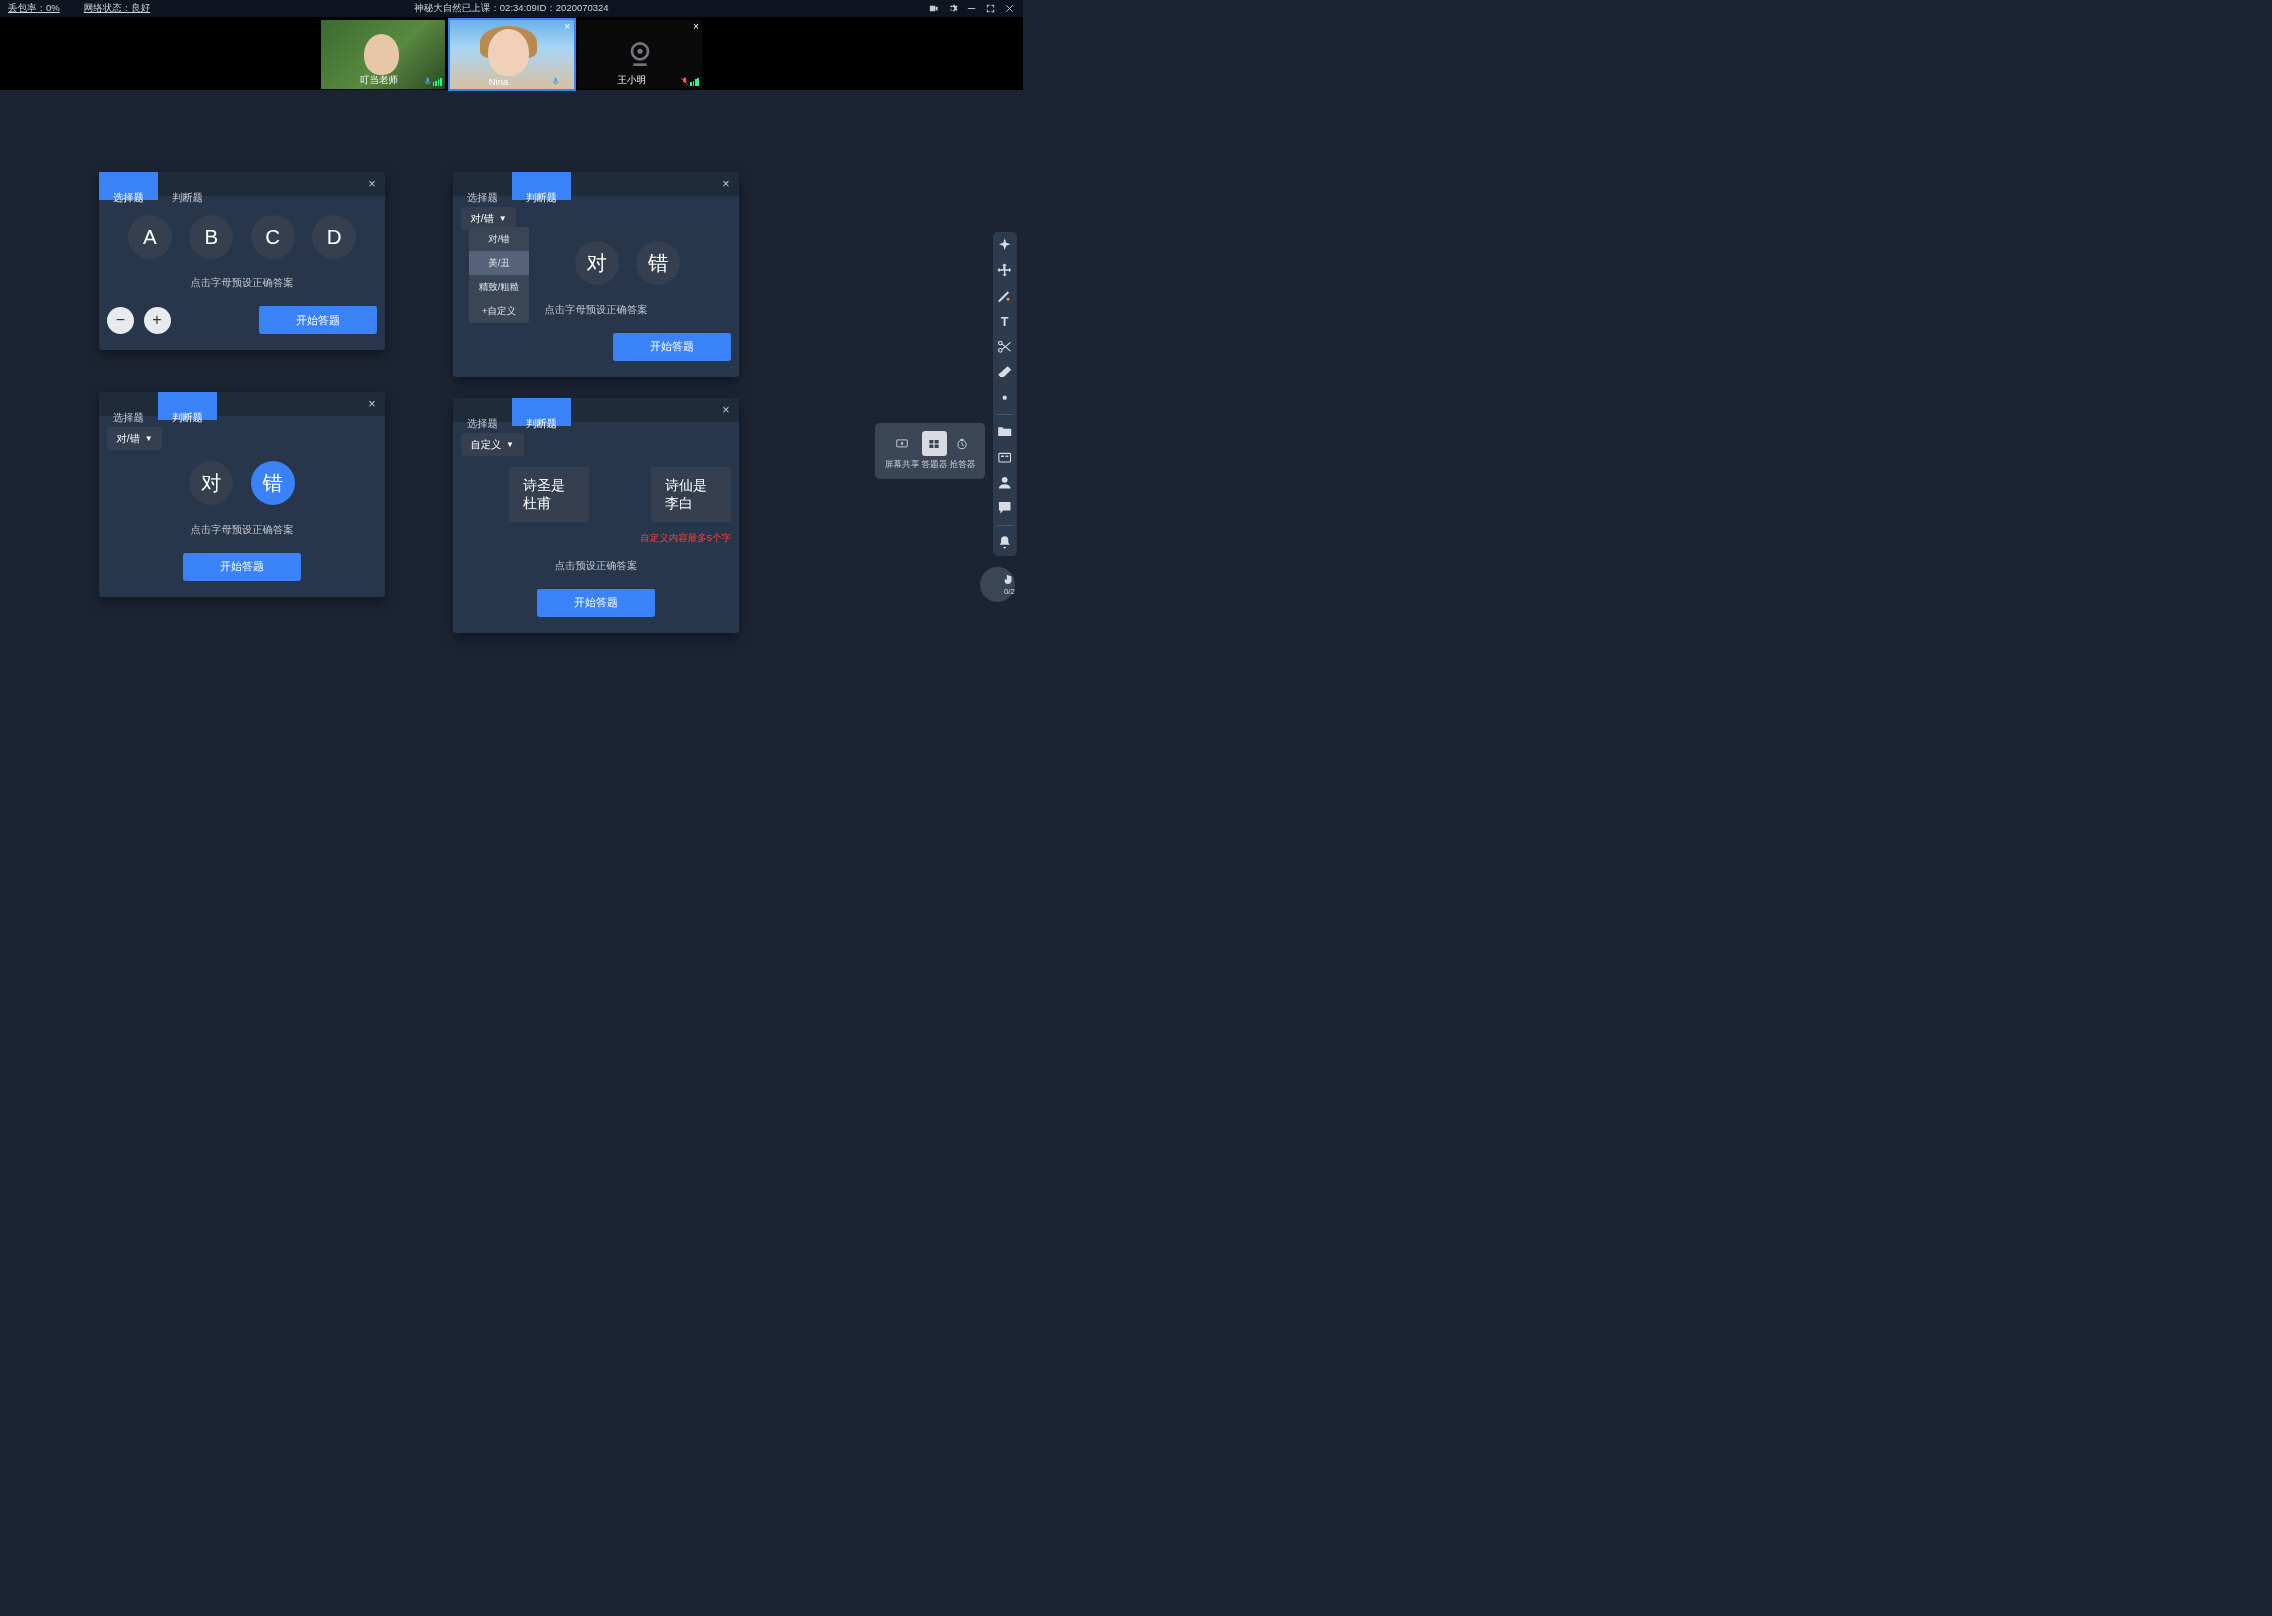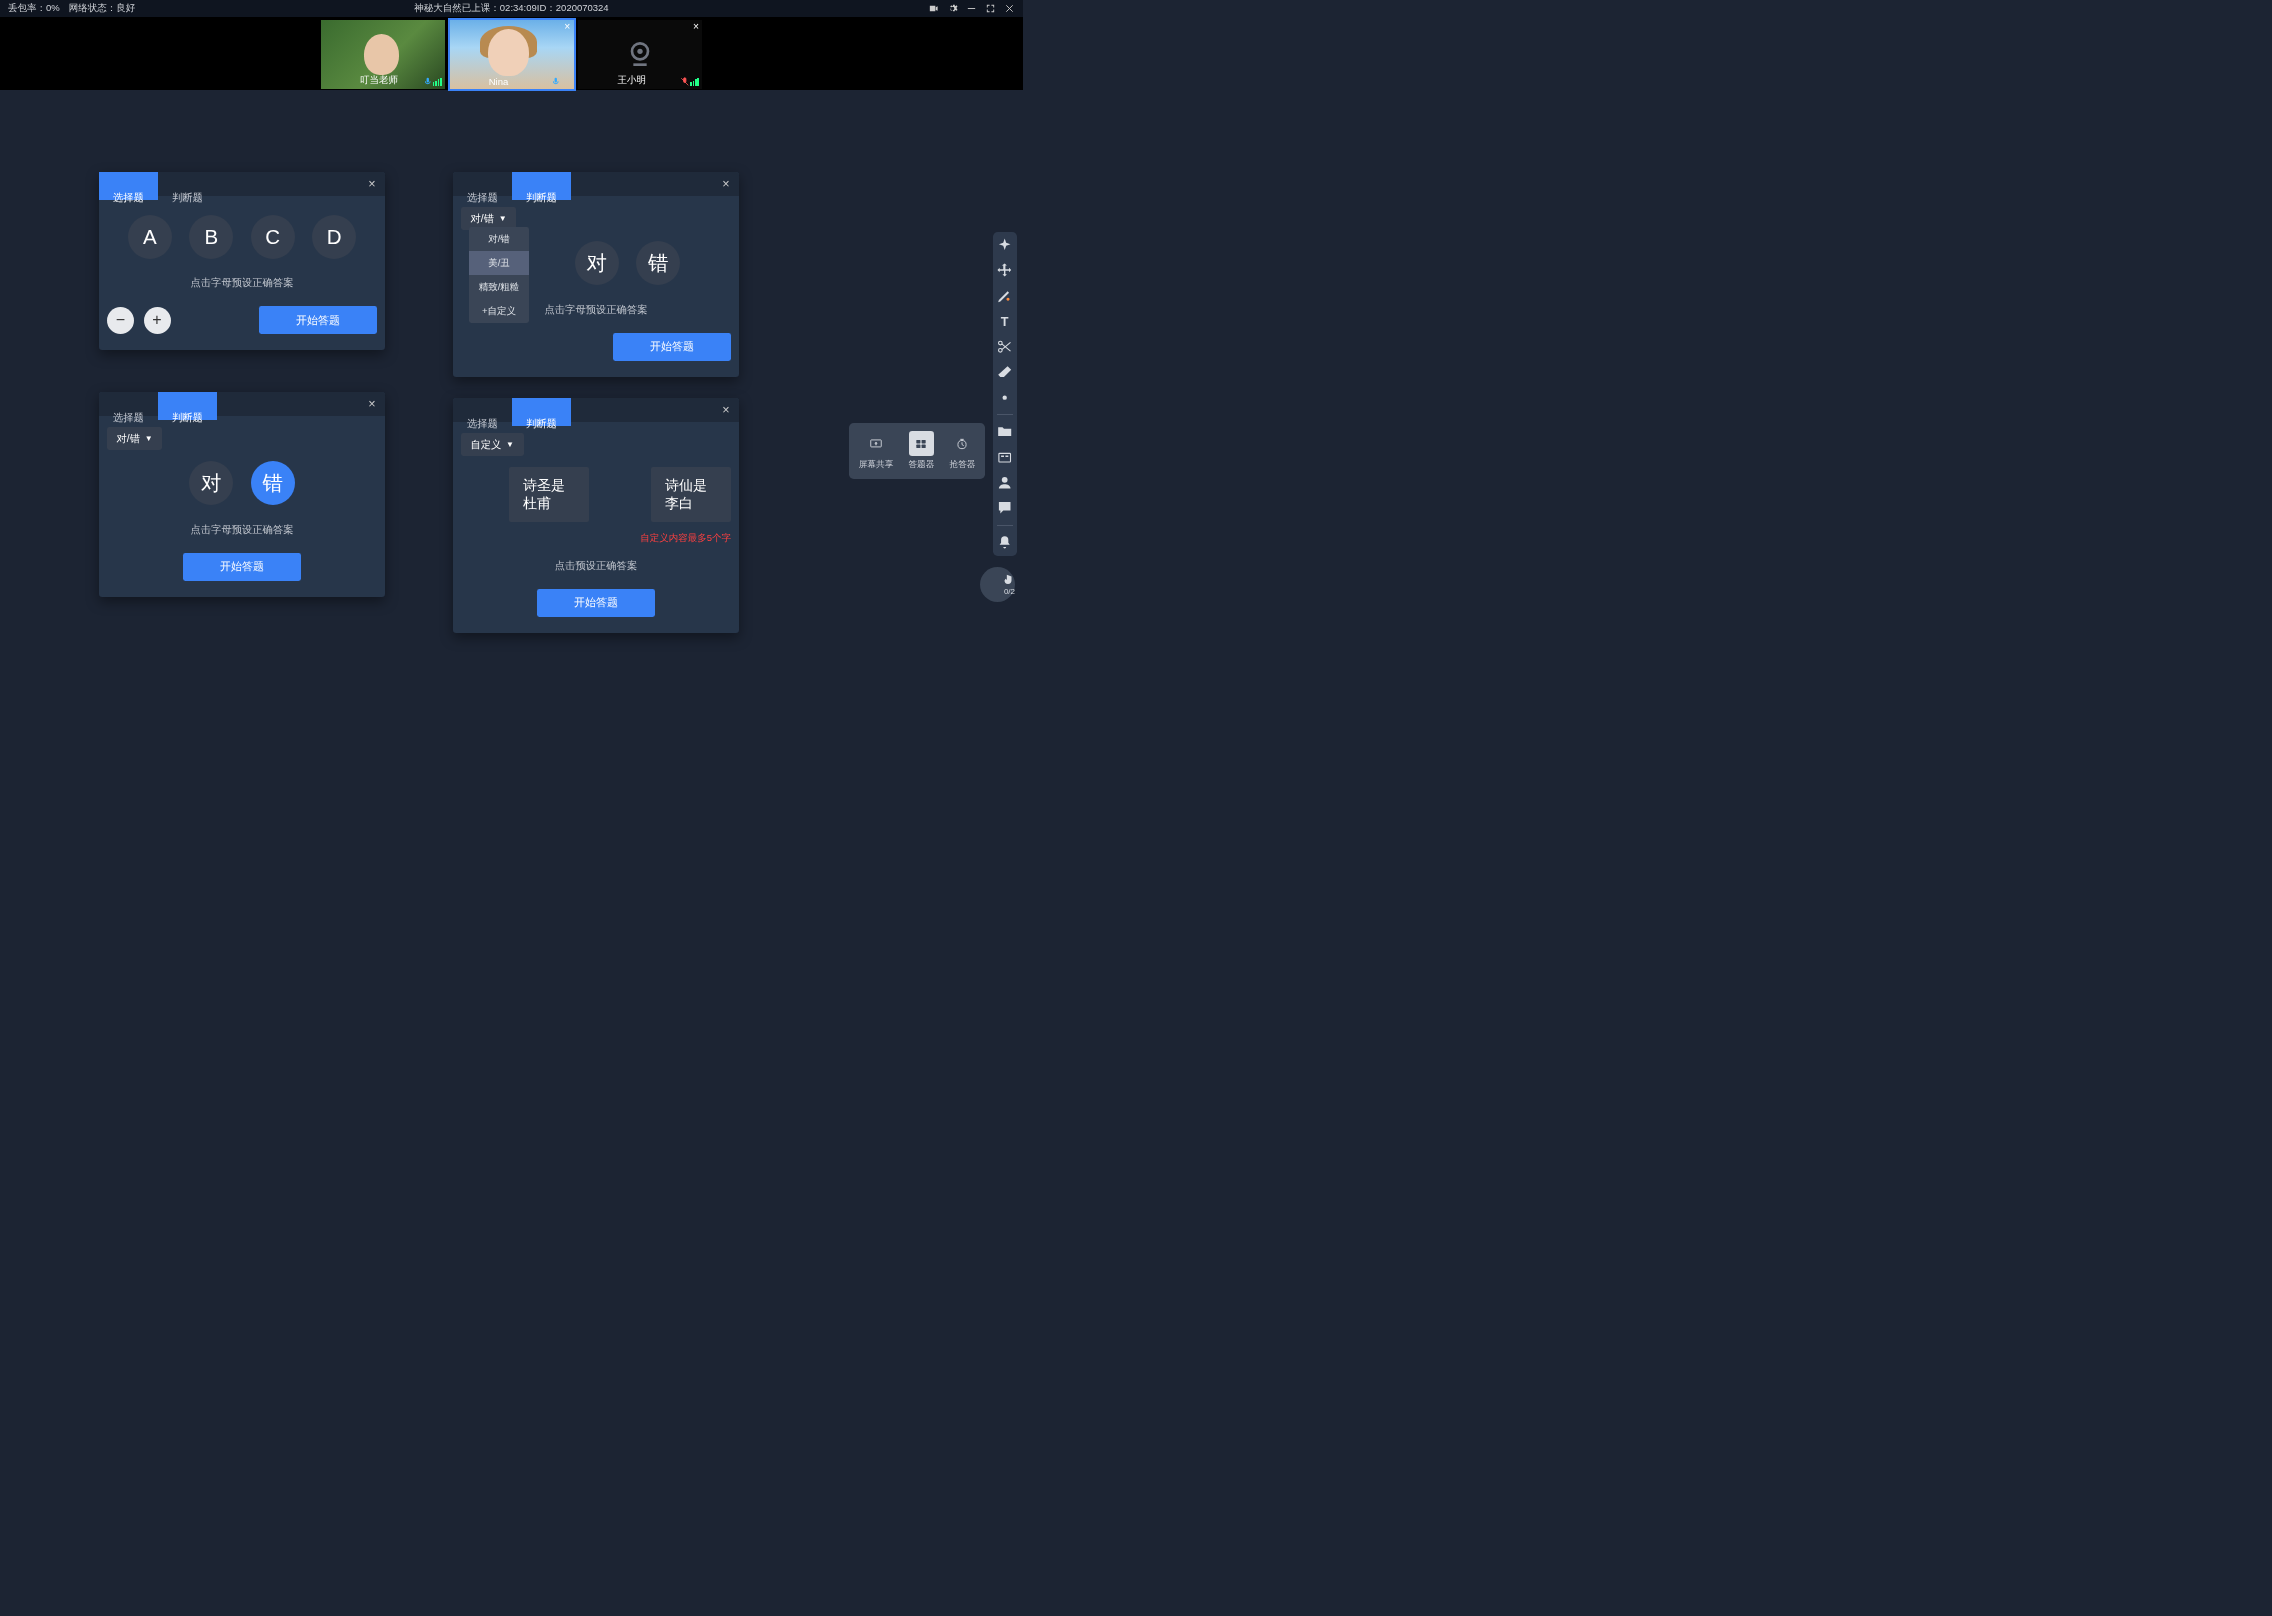--- a/index.html
+++ b/index.html
@@ -14,21 +14,21 @@
 }
 .topbar {
   height: 17.4px;
   background: #0f1520;
   display: flex;
   align-items: center;
   font-size: 9.5px;
   color: #d0d3d8;
   padding: 0 8px;
 }
-.topbar .left { display: flex; gap: 9px; }
+.topbar .left { display: flex; gap: 24px; text-decoration: underline; }
 .topbar .center { position: absolute; left: 50%; transform: translateX(-50%); display: flex; }
 .topbar .right { margin-left: auto; display: flex; gap: 8px; align-items: center; }
 .topbar .icon { width: 11px; height: 11px; fill: #ccc; cursor: pointer; }
 .video-strip {
   height: 73px;
   background: #000;
   display: flex;
   justify-content: center;
   gap: 4.7px;
   padding-top: 2.4px;
@@ -101,21 +101,21 @@
 .side-toolbar .sep { width:16px; height:0.8px; background:#4a5568;}
 .side-toolbar .orange { color:#ff8a3c;}
 .hand-btn {
   position:absolute; right:8px; bottom:125px; width:35px; height:35px; border-radius:50%;
   background:#3a4556; display:flex; flex-direction:column; align-items:flex-end; justify-content:center; cursor:pointer;
 }
 .hand-btn svg { width:14px; height:14px; fill:#d8dce2;}
 .hand-btn .count { font-size:8px; color:#d8dce2; margin-top:0.8px;}
 .share-popup {
   position:absolute; right:38px; top:423px; background:#3a4556; border-radius:4.7px;
-  padding:8px 9.5px; display:flex; gap:15px;
+  padding:8px 9.5px; display:flex; gap:2px;
 }
 .share-item { display:flex; flex-direction:column; align-items:center; gap:3.2px; cursor:pointer;}
 .share-item .box { width:25px; height:25px; border-radius:3.2px; display:flex;align-items:center;justify-content:center;}
 .share-item.active .box { background:#d8dce2; }
 .share-item svg { width:14px; height:14px; fill:#d8dce2;}
 .share-item.active svg { fill:#3a4556;}
 .share-item span { font-size:8.7px; color:#c8ccd4;}
 </style>
 </head>
 <body>

